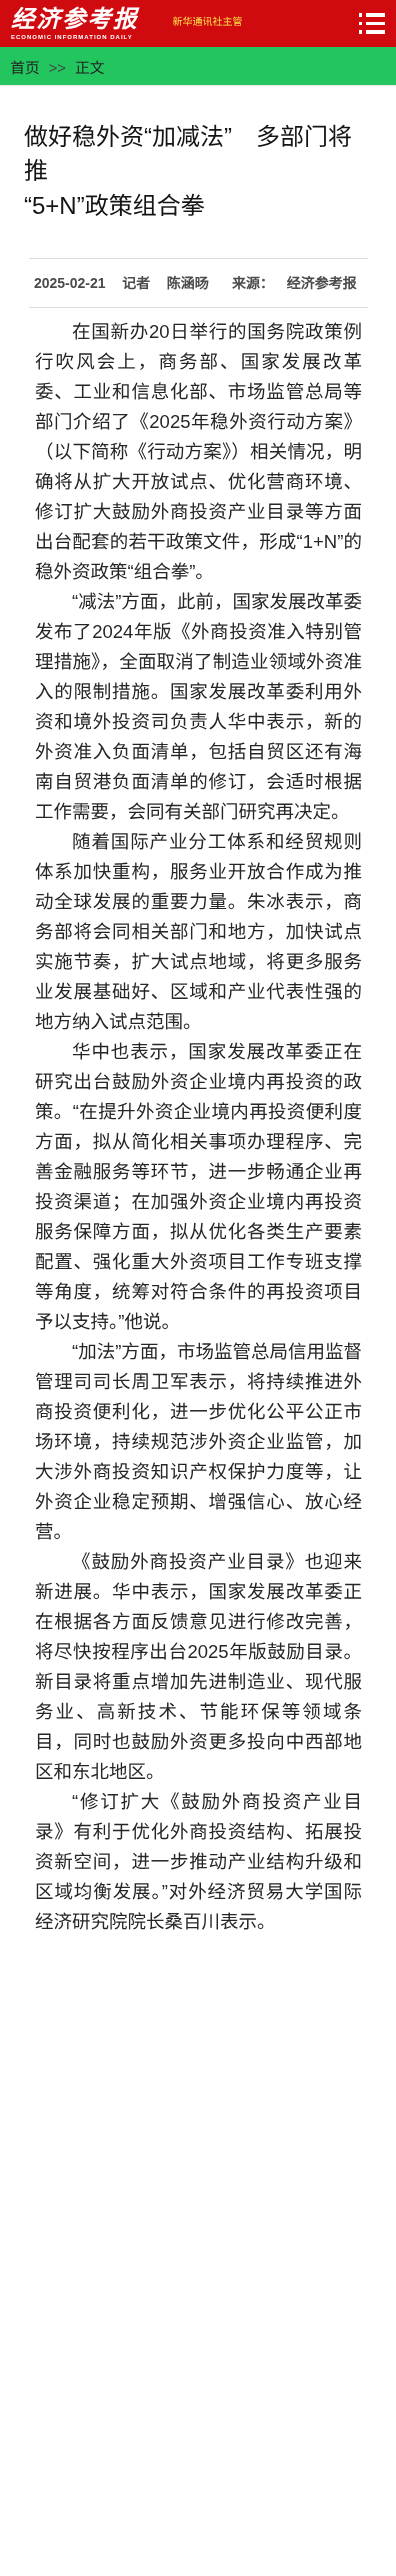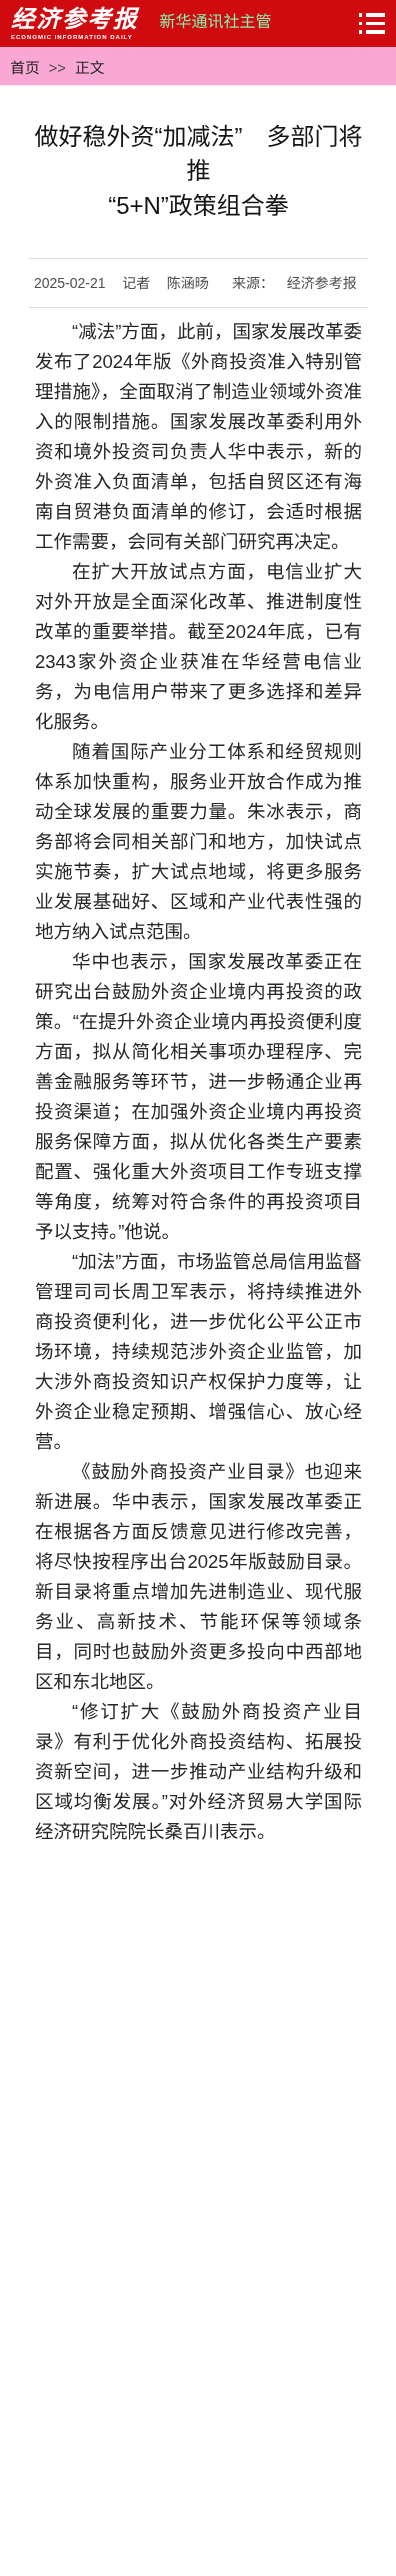--- a/index.html
+++ b/index.html
@@ -31,68 +31,67 @@
   }
   .logo-sub {
     color:#ffffff;
     font-size:6px;
     font-weight:bold;
     letter-spacing:1px;
     margin-top:1.9px;
     white-space:nowrap;
   }
   .supervisor {
-    color:#86efac;
-    font-size:16px;
-    margin-left:21px;
+    color:#fde047;
+    font-size:10px;
+    margin-left:34px;
     margin-top:-6.4px;
     white-space:nowrap;
   }
   .menu-icon {
     margin-left:auto;
     display:flex;
     flex-direction:column;
     gap:4.5px;
     cursor:pointer;
     padding:2.6px 1.3px;
   }
   .menu-row { display:flex; align-items:center; gap:3.8px; }
   .menu-dot { width:3.8px; height:3.8px; background:#ffffff; }
   .menu-bar { width:18.5px; height:3.8px; background:#ffffff; }
   
   .breadcrumb {
     padding:9px 10.2px 8.3px;
     font-size:14.7px;
     color:#222222;
     border-bottom:0.6px solid #ececec;
-    background:#f9a8d4;
+    background:#22c55e;
   }
   .breadcrumb .sep { margin:0 5.1px; color:#444444; }
   .crumb-link { cursor:pointer; }
   
   .title {
     font-size:24px;
     font-weight:400;
     color:#141414;
-    text-align:center;
     line-height:1.42;
     padding:18px 24px 19px;
   }
   .divider {
     border:none;
     border-top:0.6px solid #dcdcdc;
     margin:0 29px;
   }
   .meta {
     text-align:center;
     color:#4c4c4c;
     font-size:14px;
     padding:13.4px 0 14.7px;
   }
-  .meta span { margin:0 6.4px; }
+  .meta span { margin:0 6.4px;font-weight:bold; }
   
   .content { padding:9px 35px 6.4px; }
   .para {
     font-size:18.5px;
     color:#262626;
     line-height:30px;
     text-align:justify;
     text-indent:2em;
     margin:0;
   }
@@ -138,22 +137,22 @@
 <div class="meta">
   <span>2025-02-21</span>
   <span>记者</span>
   <span>陈涵旸</span>
   <span><span>来源：</span><span>经济参考报</span></span>
 </div>
 
 <hr class="divider">
 
 <div class="content">
+  <p class="para">在国新办20日举行的国务院政策例行吹风会上，商务部、国家发展改革委、工业和信息化部、市场监管总局等部门介绍了《2025年稳外资行动方案》（以下简称《行动方案》）相关情况，明确将从扩大开放试点、优化营商环境、修订扩大鼓励外商投资产业目录等方面出台配套的若干政策文件，形成“1+N”的稳外资政策“组合拳”。</p>
   <p class="para">“减法”方面，此前，国家发展改革委发布了2024年版《外商投资准入特别管理措施》，全面取消了制造业领域外资准入的限制措施。国家发展改革委利用外资和境外投资司负责人华中表示，新的外资准入负面清单，包括自贸区还有海南自贸港负面清单的修订，会适时根据工作需要，会同有关部门研究再决定。</p>
-  <p class="para">在扩大开放试点方面，电信业扩大对外开放是全面深化改革、推进制度性改革的重要举措。截至2024年底，已有2343家外资企业获准在华经营电信业务，为电信用户带来了更多选择和差异化服务。</p>
   <p class="para">随着国际产业分工体系和经贸规则体系加快重构，服务业开放合作成为推动全球发展的重要力量。朱冰表示，商务部将会同相关部门和地方，加快试点实施节奏，扩大试点地域，将更多服务业发展基础好、区域和产业代表性强的地方纳入试点范围。</p>
   <p class="para">华中也表示，国家发展改革委正在研究出台鼓励外资企业境内再投资的政策。“在提升外资企业境内再投资便利度方面，拟从简化相关事项办理程序、完善金融服务等环节，进一步畅通企业再投资渠道；在加强外资企业境内再投资服务保障方面，拟从优化各类生产要素配置、强化重大外资项目工作专班支撑等角度，统筹对符合条件的再投资项目予以支持。”他说。</p>
   <p class="para">“加法”方面，市场监管总局信用监督管理司司长周卫军表示，将持续推进外商投资便利化，进一步优化公平公正市场环境，持续规范涉外资企业监管，加大涉外商投资知识产权保护力度等，让外资企业稳定预期、增强信心、放心经营。</p>
   <p class="para">《鼓励外商投资产业目录》也迎来新进展。华中表示，国家发展改革委正在根据各方面反馈意见进行修改完善，将尽快按程序出台2025年版鼓励目录。新目录将重点增加先进制造业、现代服务业、高新技术、节能环保等领域条目，同时也鼓励外资更多投向中西部地区和东北地区。</p>
   <p class="para">“修订扩大《鼓励外商投资产业目录》有利于优化外商投资结构、拓展投资新空间，进一步推动产业结构升级和区域均衡发展。”对外经济贸易大学国际经济研究院院长桑百川表示。</p>
 
 </div>
 
 
 </body></html>

